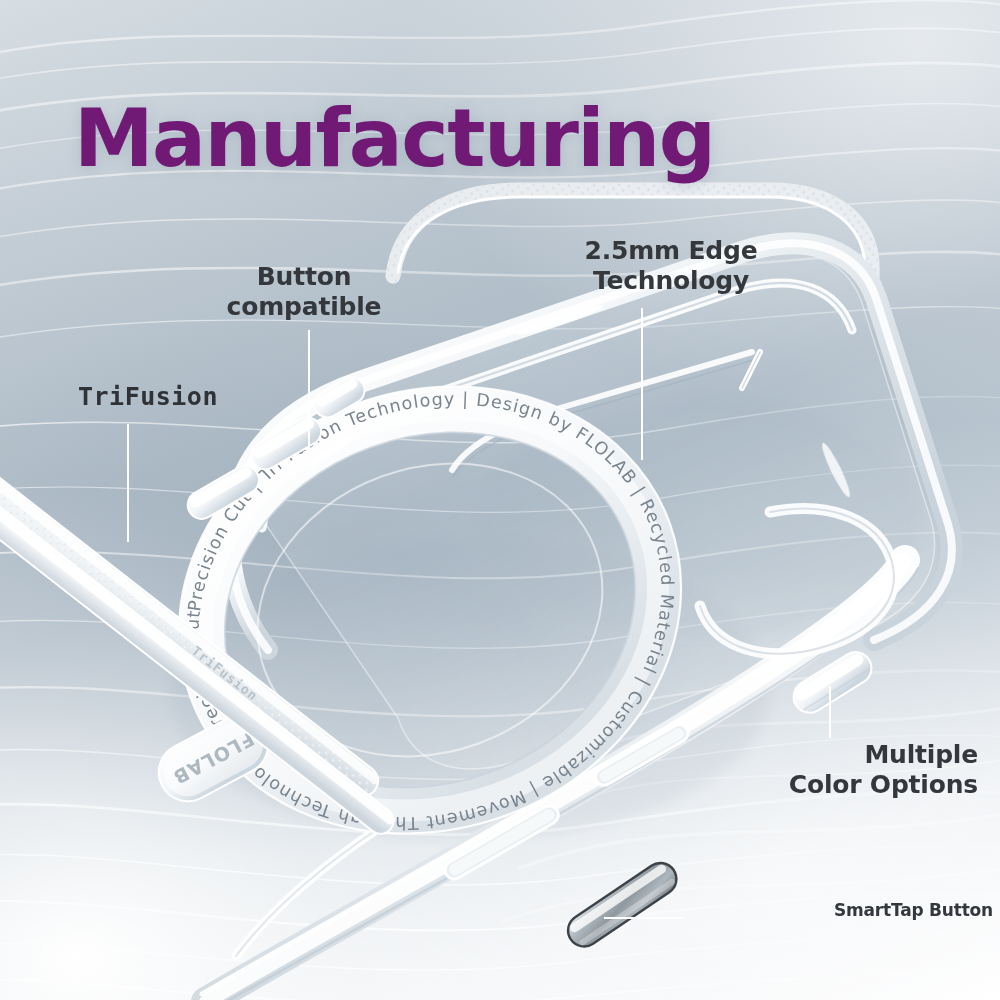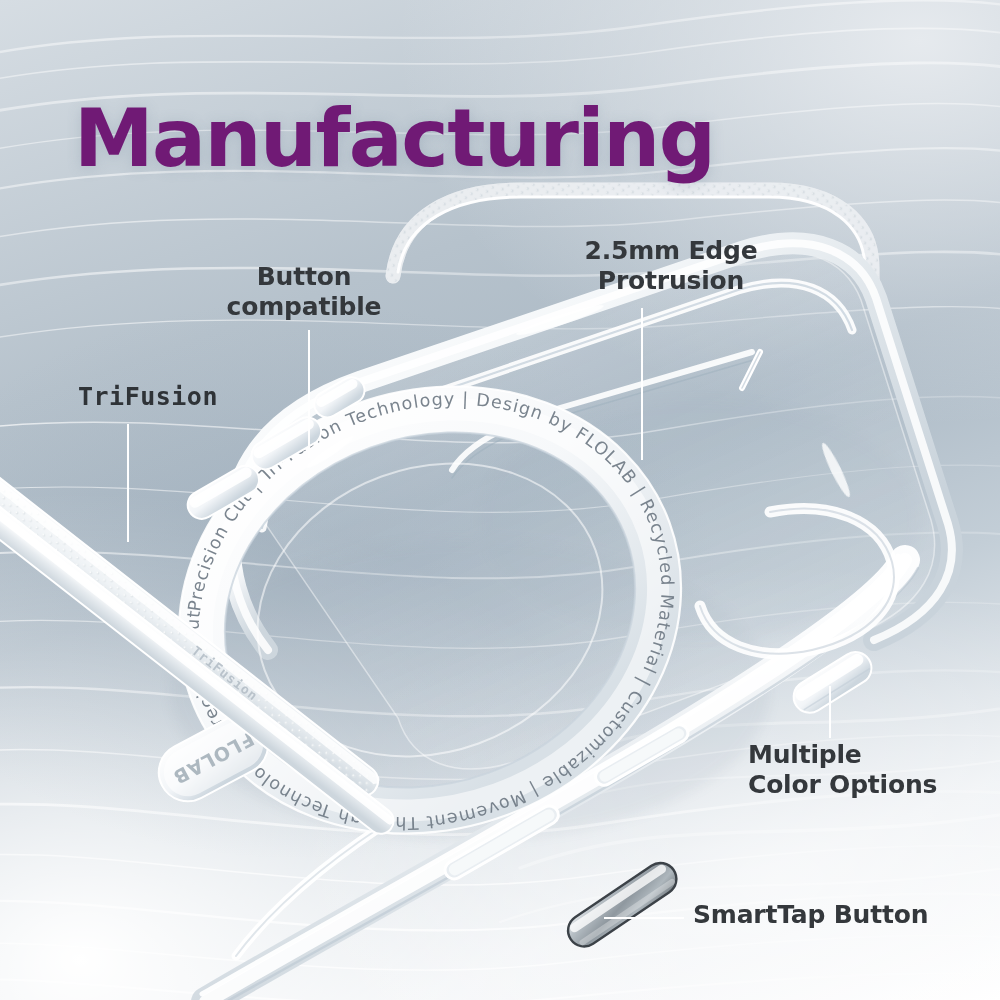--- a/index.html
+++ b/index.html
@@ -46,27 +46,27 @@
   .label{
     position:absolute;
     color:#34383c;
     font-family:"DejaVu Sans","Liberation Sans",sans-serif;
     font-weight:700;
     font-size:25px;line-height:1.18;
     letter-spacing:-.2px;
     white-space:pre-line;
   }
   .label.center{text-align:center;}
-  .label.left{text-align:left;}
+  .label.left{text-align:right;}
 
   #lbl-magsafe{left:204px;top:262px;width:200px;}
   #lbl-edge{left:556px;top:236px;width:230px;}
   #lbl-trifusion{left:48px;top:382px;width:200px;}
   #lbl-colors{left:748px;top:740px;width:230px;}
-  #lbl-smarttap{left:693px;top:900px;width:300px;font-size:25px;}
+  #lbl-smarttap{left:693px;top:900px;width:300px;font-size:17px;}
 
   
   .trifusion{
     font-family:"DejaVu Sans Mono","Liberation Mono",monospace;
     font-weight:700;font-size:25px;letter-spacing:.5px;
     color:#2f3337;
   }
 
   
   .leader{position:absolute;background:#ffffff;}
@@ -350,21 +350,21 @@
   <div class="leader v" id="ldr-magsafe"></div>
   <div class="leader v" id="ldr-edge"></div>
   <div class="leader v" id="ldr-trifusion"></div>
   <div class="leader v" id="ldr-colors"></div>
   <div class="leader h" id="ldr-smarttap"></div>
 
   <div class="label center" id="lbl-magsafe">Button
 compatible</div>
 
   <div class="label center" id="lbl-edge">2.5mm Edge
-Protrusion</div>
+Technology</div>
 
   <div class="label center trifusion" id="lbl-trifusion">TriFusion</div>
 
   <div class="label left" id="lbl-colors">Multiple
 Color Options</div>
 
   <div class="label left" id="lbl-smarttap">SmartTap Button</div>
 
 </div>
 

